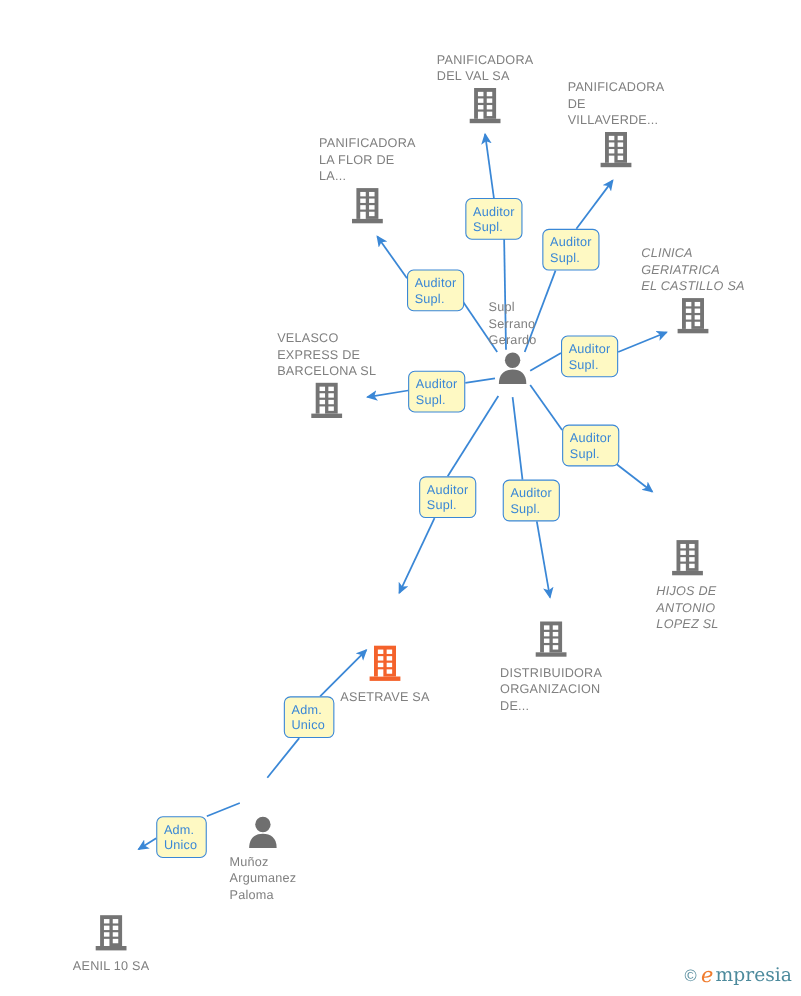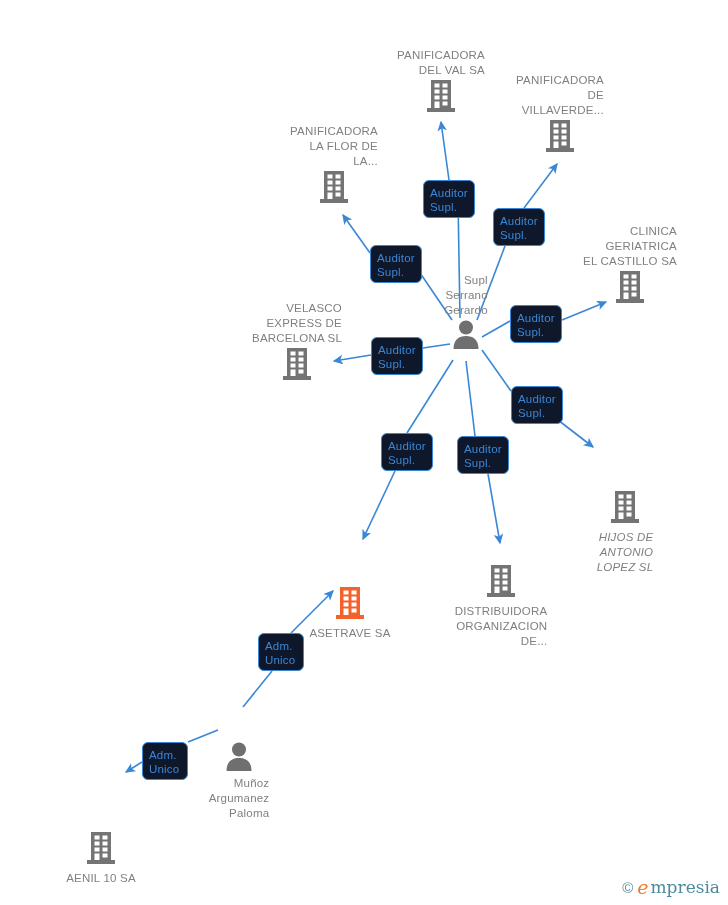--- a/index.html
+++ b/index.html
@@ -36,42 +36,42 @@
   .node-company .node-label {
     order: 2;
   }
   .node-company.label-above .node-label {
     order: 0;
   }
   .node-label {
     font-size: 11.5px;
     line-height: 15px;
     color: #808080;
-    text-align: right;
+    text-align: left;
     letter-spacing: .2px;
     white-space: pre-line;
   }
   .node-icon {
     display: block;
   }
   .node-company .node-icon {
     margin: 1px 0 2px 0;
   }
   .node-person .node-icon {
     margin: 1px 0 1px 0;
   }
   .node-person .node-label {
     order: 0;
   }
   .edge-label {
     position: absolute;
     box-sizing: border-box;
     border: 1.4px solid #3a87d6;
     border-radius: 6px;
-    background: #0f172a;
+    background: #fef9c3;
     color: #3a87d6;
     font-size: 11.5px;
     line-height: 14px;
     text-align: center;
     padding: 5px 20px 5px 6px;
     white-space: pre-line;
     letter-spacing: .2px;
   }
   #brand-logo {
     position: absolute;
@@ -181,21 +181,21 @@
             <rect x="8.5" y="4.5" width="5" height="4" fill="#ffffff"></rect>
             <rect x="16.5" y="4.5" width="5" height="4" fill="#ffffff"></rect>
             <rect x="8.5" y="10.5" width="5" height="4" fill="#ffffff"></rect>
             <rect x="16.5" y="10.5" width="5" height="4" fill="#ffffff"></rect>
             <rect x="8.5" y="16.5" width="5" height="4" fill="#ffffff"></rect>
             <rect x="16.5" y="16.5" width="5" height="4" fill="#ffffff"></rect>
             <rect x="8.5" y="22.5" width="5" height="6.5" fill="#ffffff"></rect>
             <rect x="16.5" y="22.5" width="5" height="4" fill="#ffffff"></rect>
           </svg></div>
       </div>
-      <div class="node node-company label-above" style="left: 630px; top: 224px;">
+      <div class="node node-company label-above" style="left: 630px; top: 224px; font-style: italic;">
         <div class="node-label">CLINICA
 GERIATRICA
 EL CASTILLO SA</div>
         <div class="node-icon"><svg width="30" height="34" viewBox="0 0 30 34" xmlns="http://www.w3.org/2000/svg">
             <rect x="5" y="1" width="20" height="28" fill="#747474"></rect>
             <rect x="1" y="29" width="28" height="4" fill="#747474"></rect>
             <rect x="8.5" y="4.5" width="5" height="4" fill="#ffffff"></rect>
             <rect x="16.5" y="4.5" width="5" height="4" fill="#ffffff"></rect>
             <rect x="8.5" y="10.5" width="5" height="4" fill="#ffffff"></rect>
             <rect x="16.5" y="10.5" width="5" height="4" fill="#ffffff"></rect>

